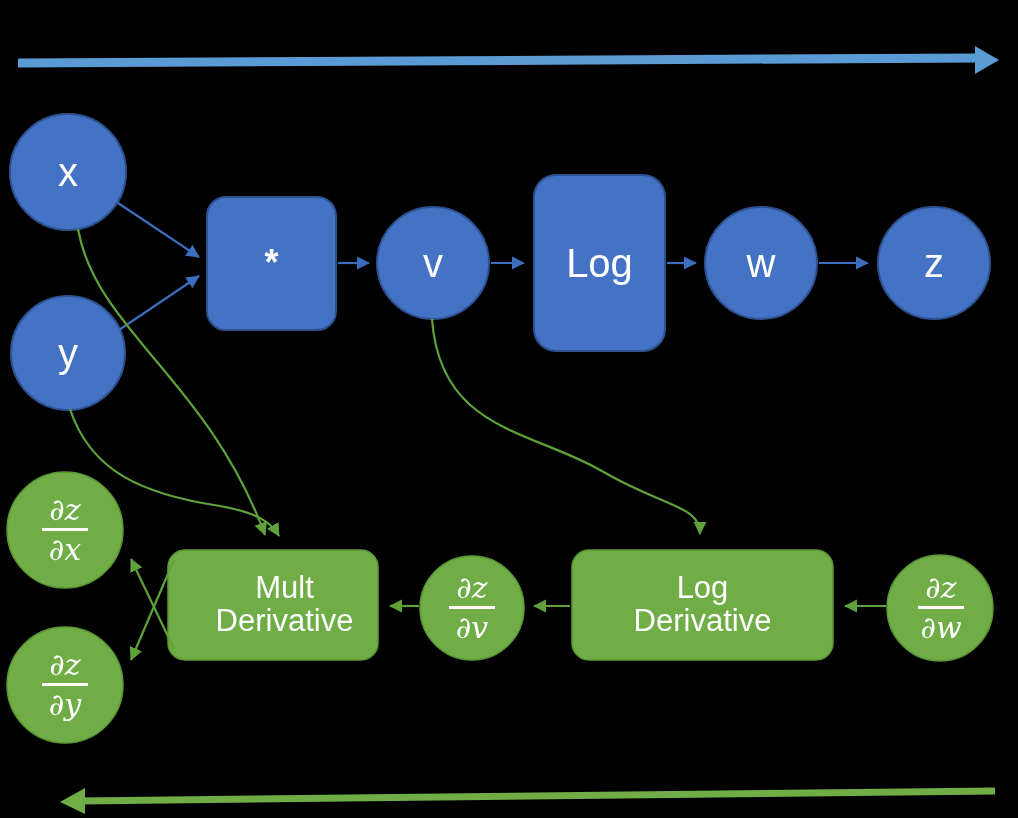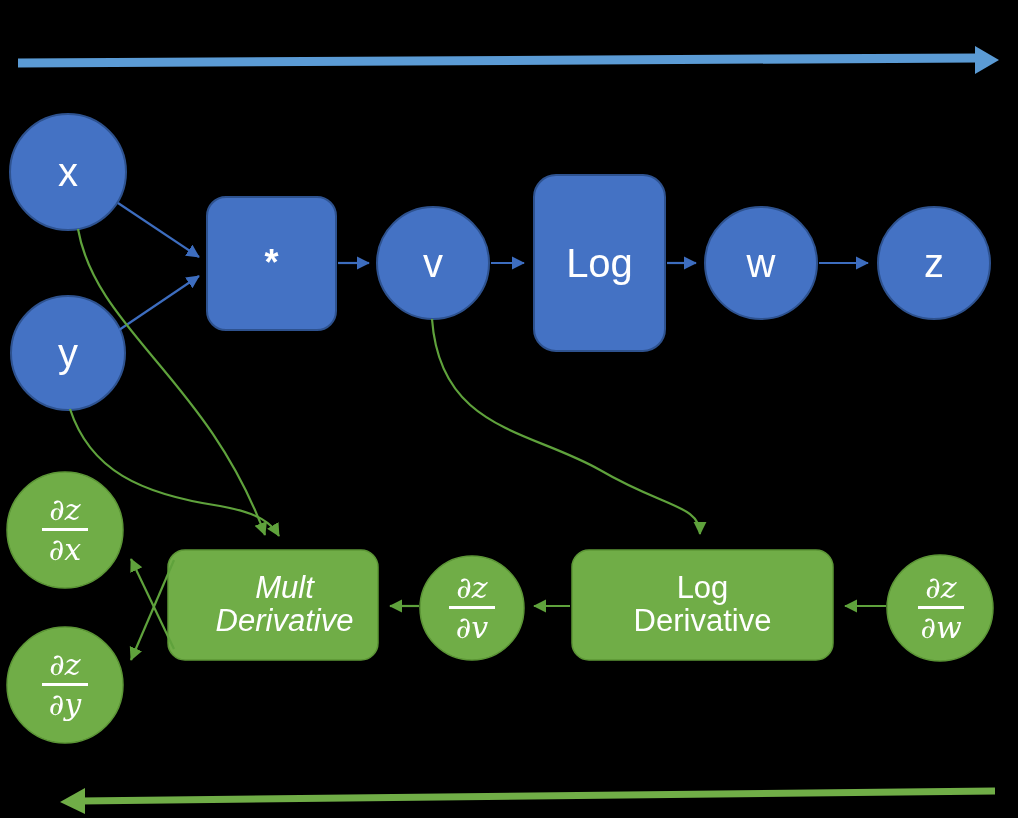--- a/index.html
+++ b/index.html
@@ -152,21 +152,21 @@
     <span class="bar"></span>
     <span class="den">∂x</span>
   </div>
 
   <div class="frac" style="left:7px; top:635px; width:116px; height:100px;">
     <span class="num">∂z</span>
     <span class="bar"></span>
     <span class="den">∂y</span>
   </div>
 
-  <div class="node-label lbl-box2" style="left:168px; top:550px; width:233px; height:110px;font-style:italic;">Mult
+  <div class="node-label lbl-box2" style="left:168px; top:550px; width:233px; height:110px;">Mult
 Derivative</div>
 
   <div class="frac" style="left:420px; top:558px; width:104px; height:100px;">
     <span class="num">∂z</span>
     <span class="bar"></span>
     <span class="den">∂v</span>
   </div>
 
   <div class="node-label lbl-box2" style="left:572px; top:550px; width:261px; height:110px;">Log
 Derivative</div>

